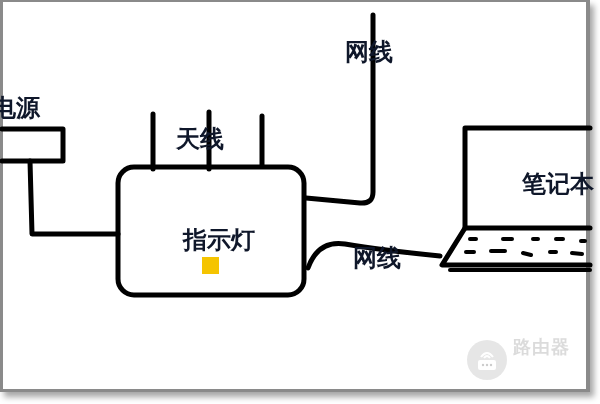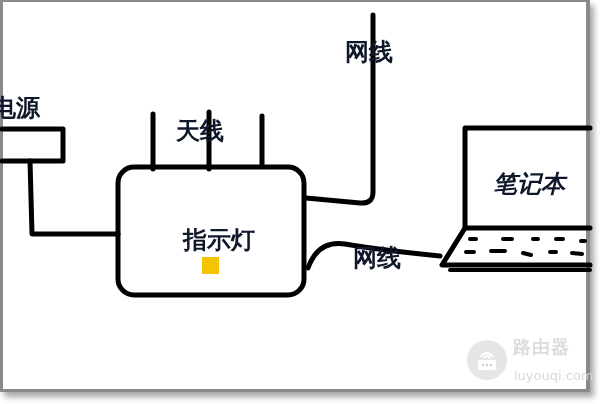--- a/index.html
+++ b/index.html
@@ -57,32 +57,31 @@
       <line x1="523" y1="253" x2="531" y2="255"></line>
       <line x1="550" y1="252" x2="556" y2="252"></line>
       <line x1="572" y1="253" x2="582" y2="254"></line>
     </g>
   </g>
 
   <rect x="202" y="257" width="17" height="17" fill="#f5c400"></rect>
 </svg>
 
 <div class="lbl" style="left:-8px; top:96px;">电源</div>
-<div class="lbl" style="left:176px; top:119px;">天线</div>
+<div class="lbl" style="left:176px; top:127px;">天线</div>
 <div class="lbl" style="left:183px; top:228px;">指示灯</div>
 <div class="lbl" style="left:345px; top:40px;">网线</div>
 <div class="lbl" style="left:353px; top:246px;">网线</div>
-<div class="lbl" style="left:493px; top:172px;font-style:italic;">笔记本</div>
+<div class="lbl" style="left:522px; top:172px;">笔记本</div>
 
 <div class="wm">
   <div class="wm-circle">
     <svg width="40" height="40" viewBox="0 0 40 40">
       <path d="M14 17 Q20 9 26 17" fill="none" stroke="#fff" stroke-width="2"></path>
       <path d="M17 18 Q20 14 23 18" fill="none" stroke="#fff" stroke-width="2"></path>
       <rect x="11" y="20" width="18" height="10" rx="2" fill="#fff"></rect>
       <circle cx="16" cy="25" r="1.2" fill="#ccc"></circle>
         <circle cx="20" cy="25" r="1.2" fill="#ccc"></circle>
         <circle cx="24" cy="25" r="1.2" fill="#ccc"></circle>
     </svg>
   </div>
   <div class="wm-title">路由器</div>
-  <div class="wm-url">luyouqi.com</div>
 </div>
 
 </body></html>

